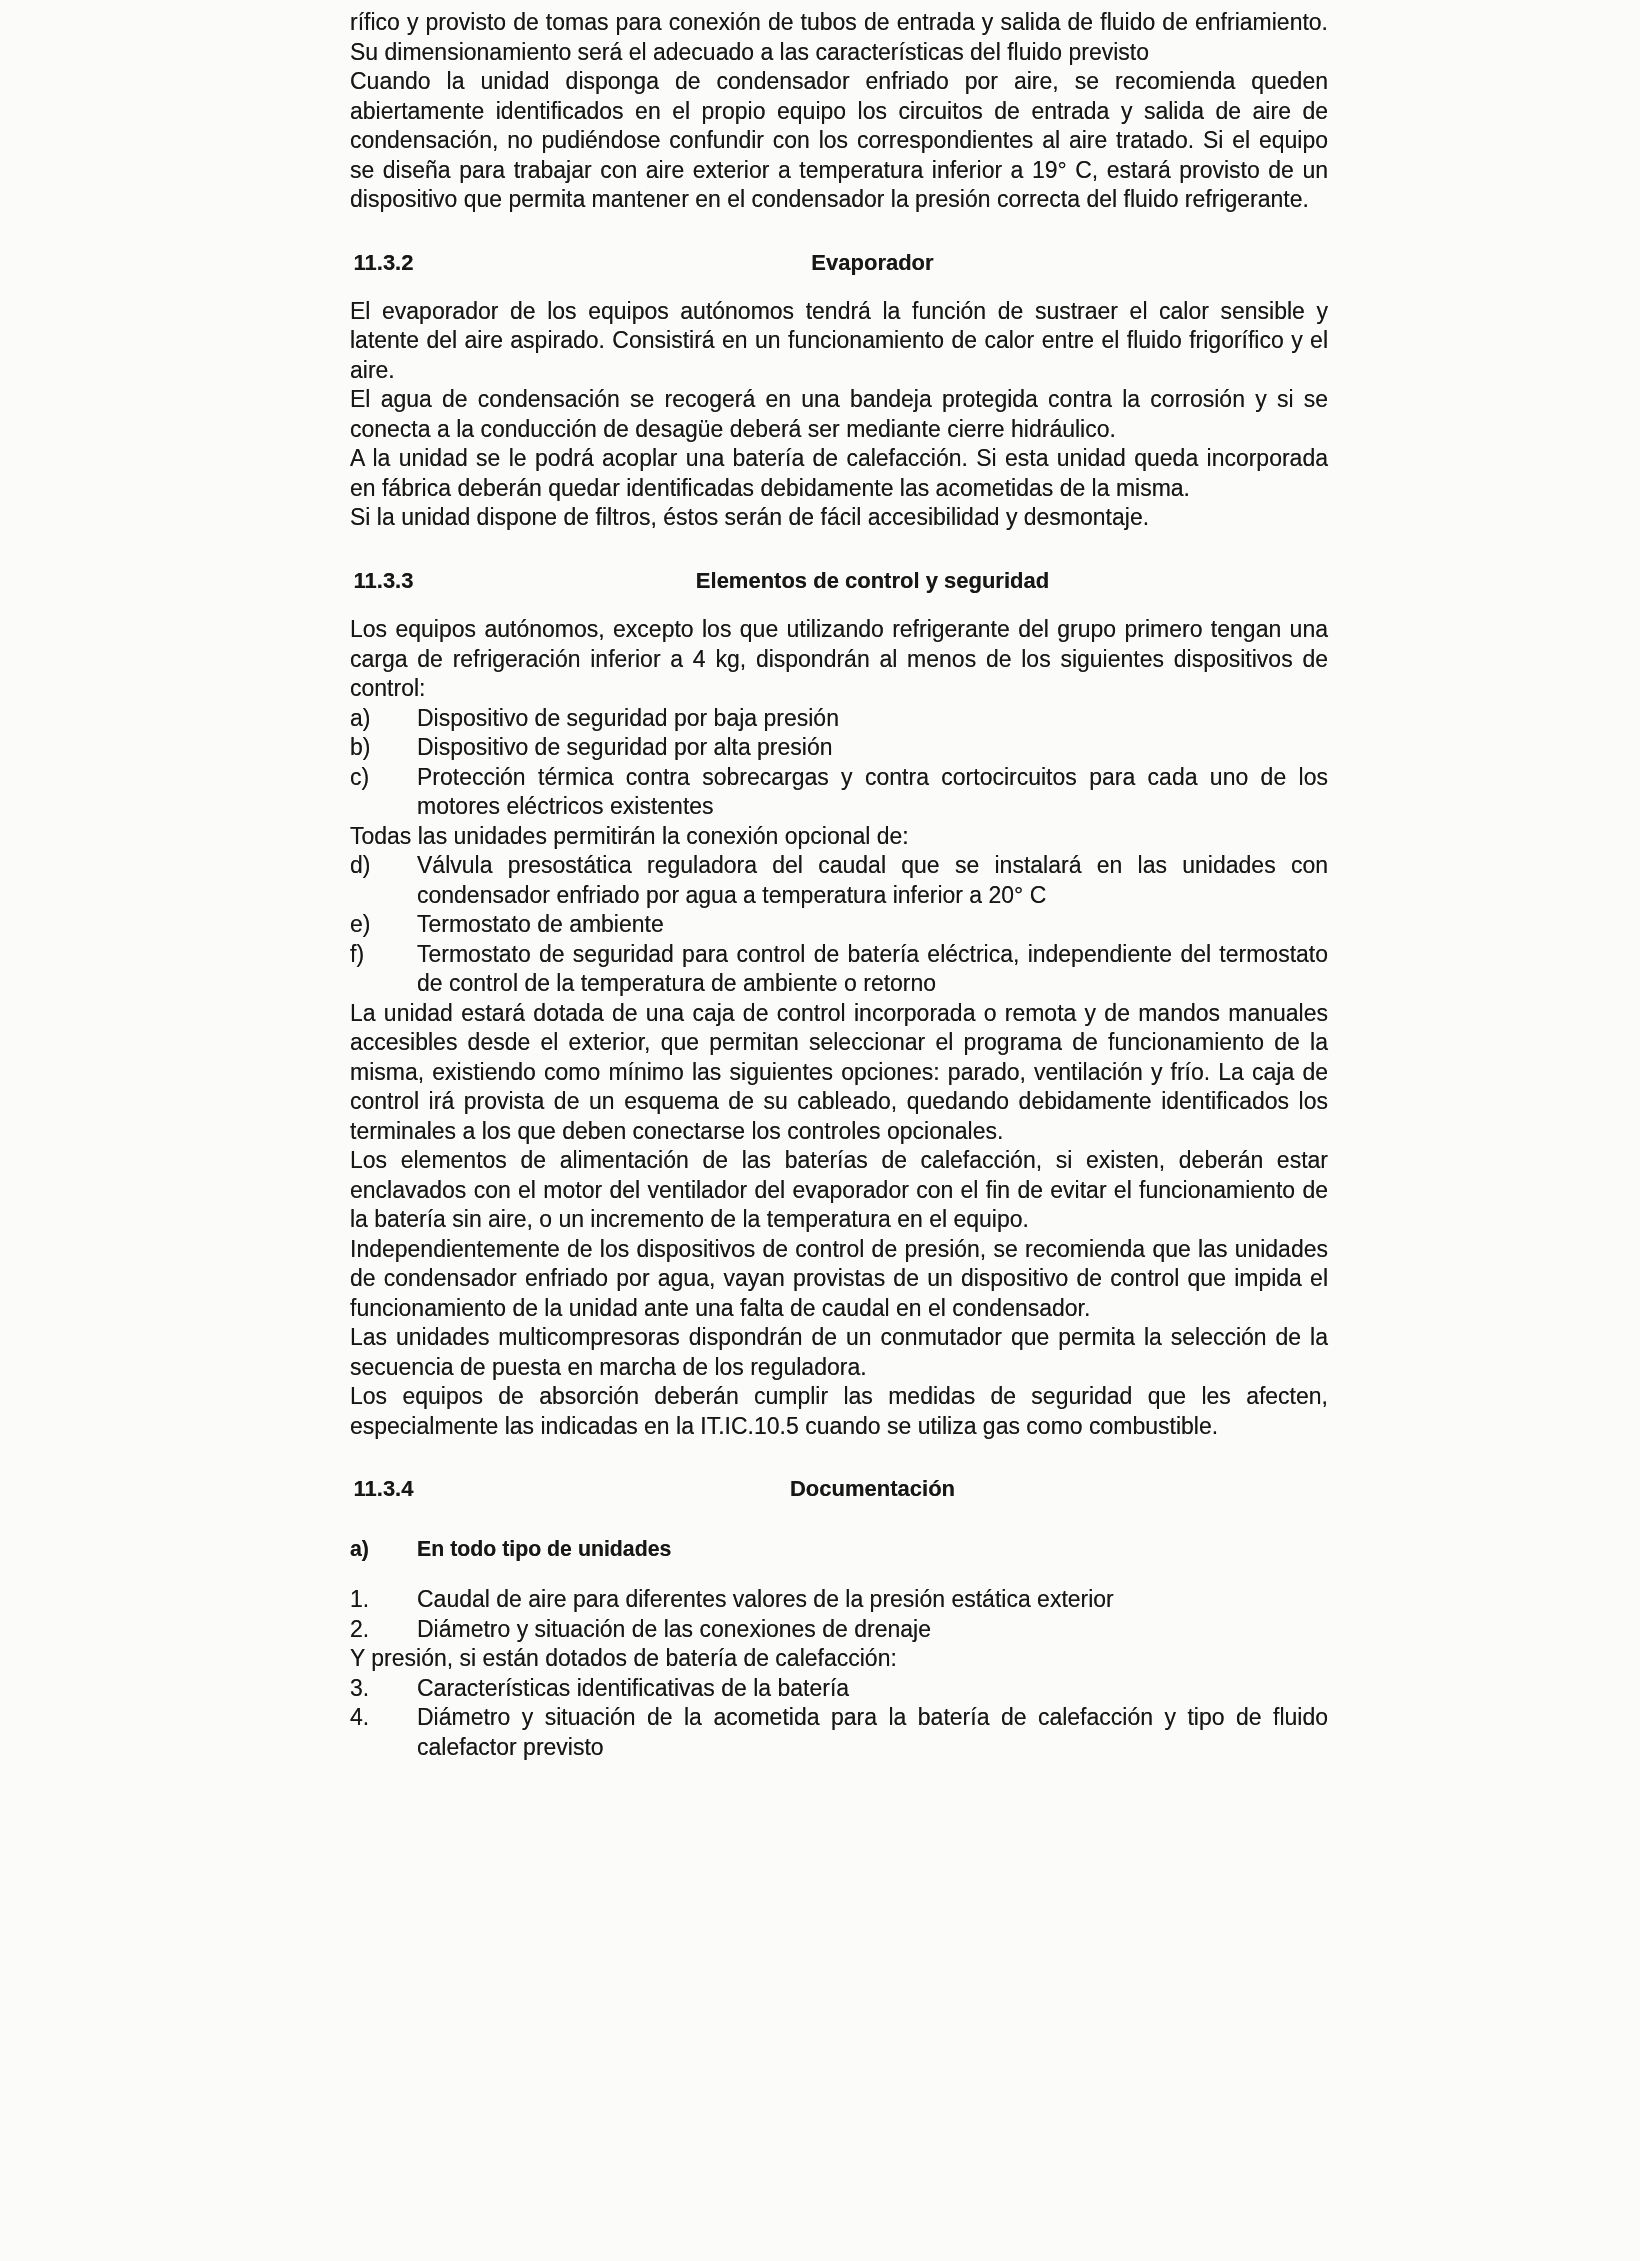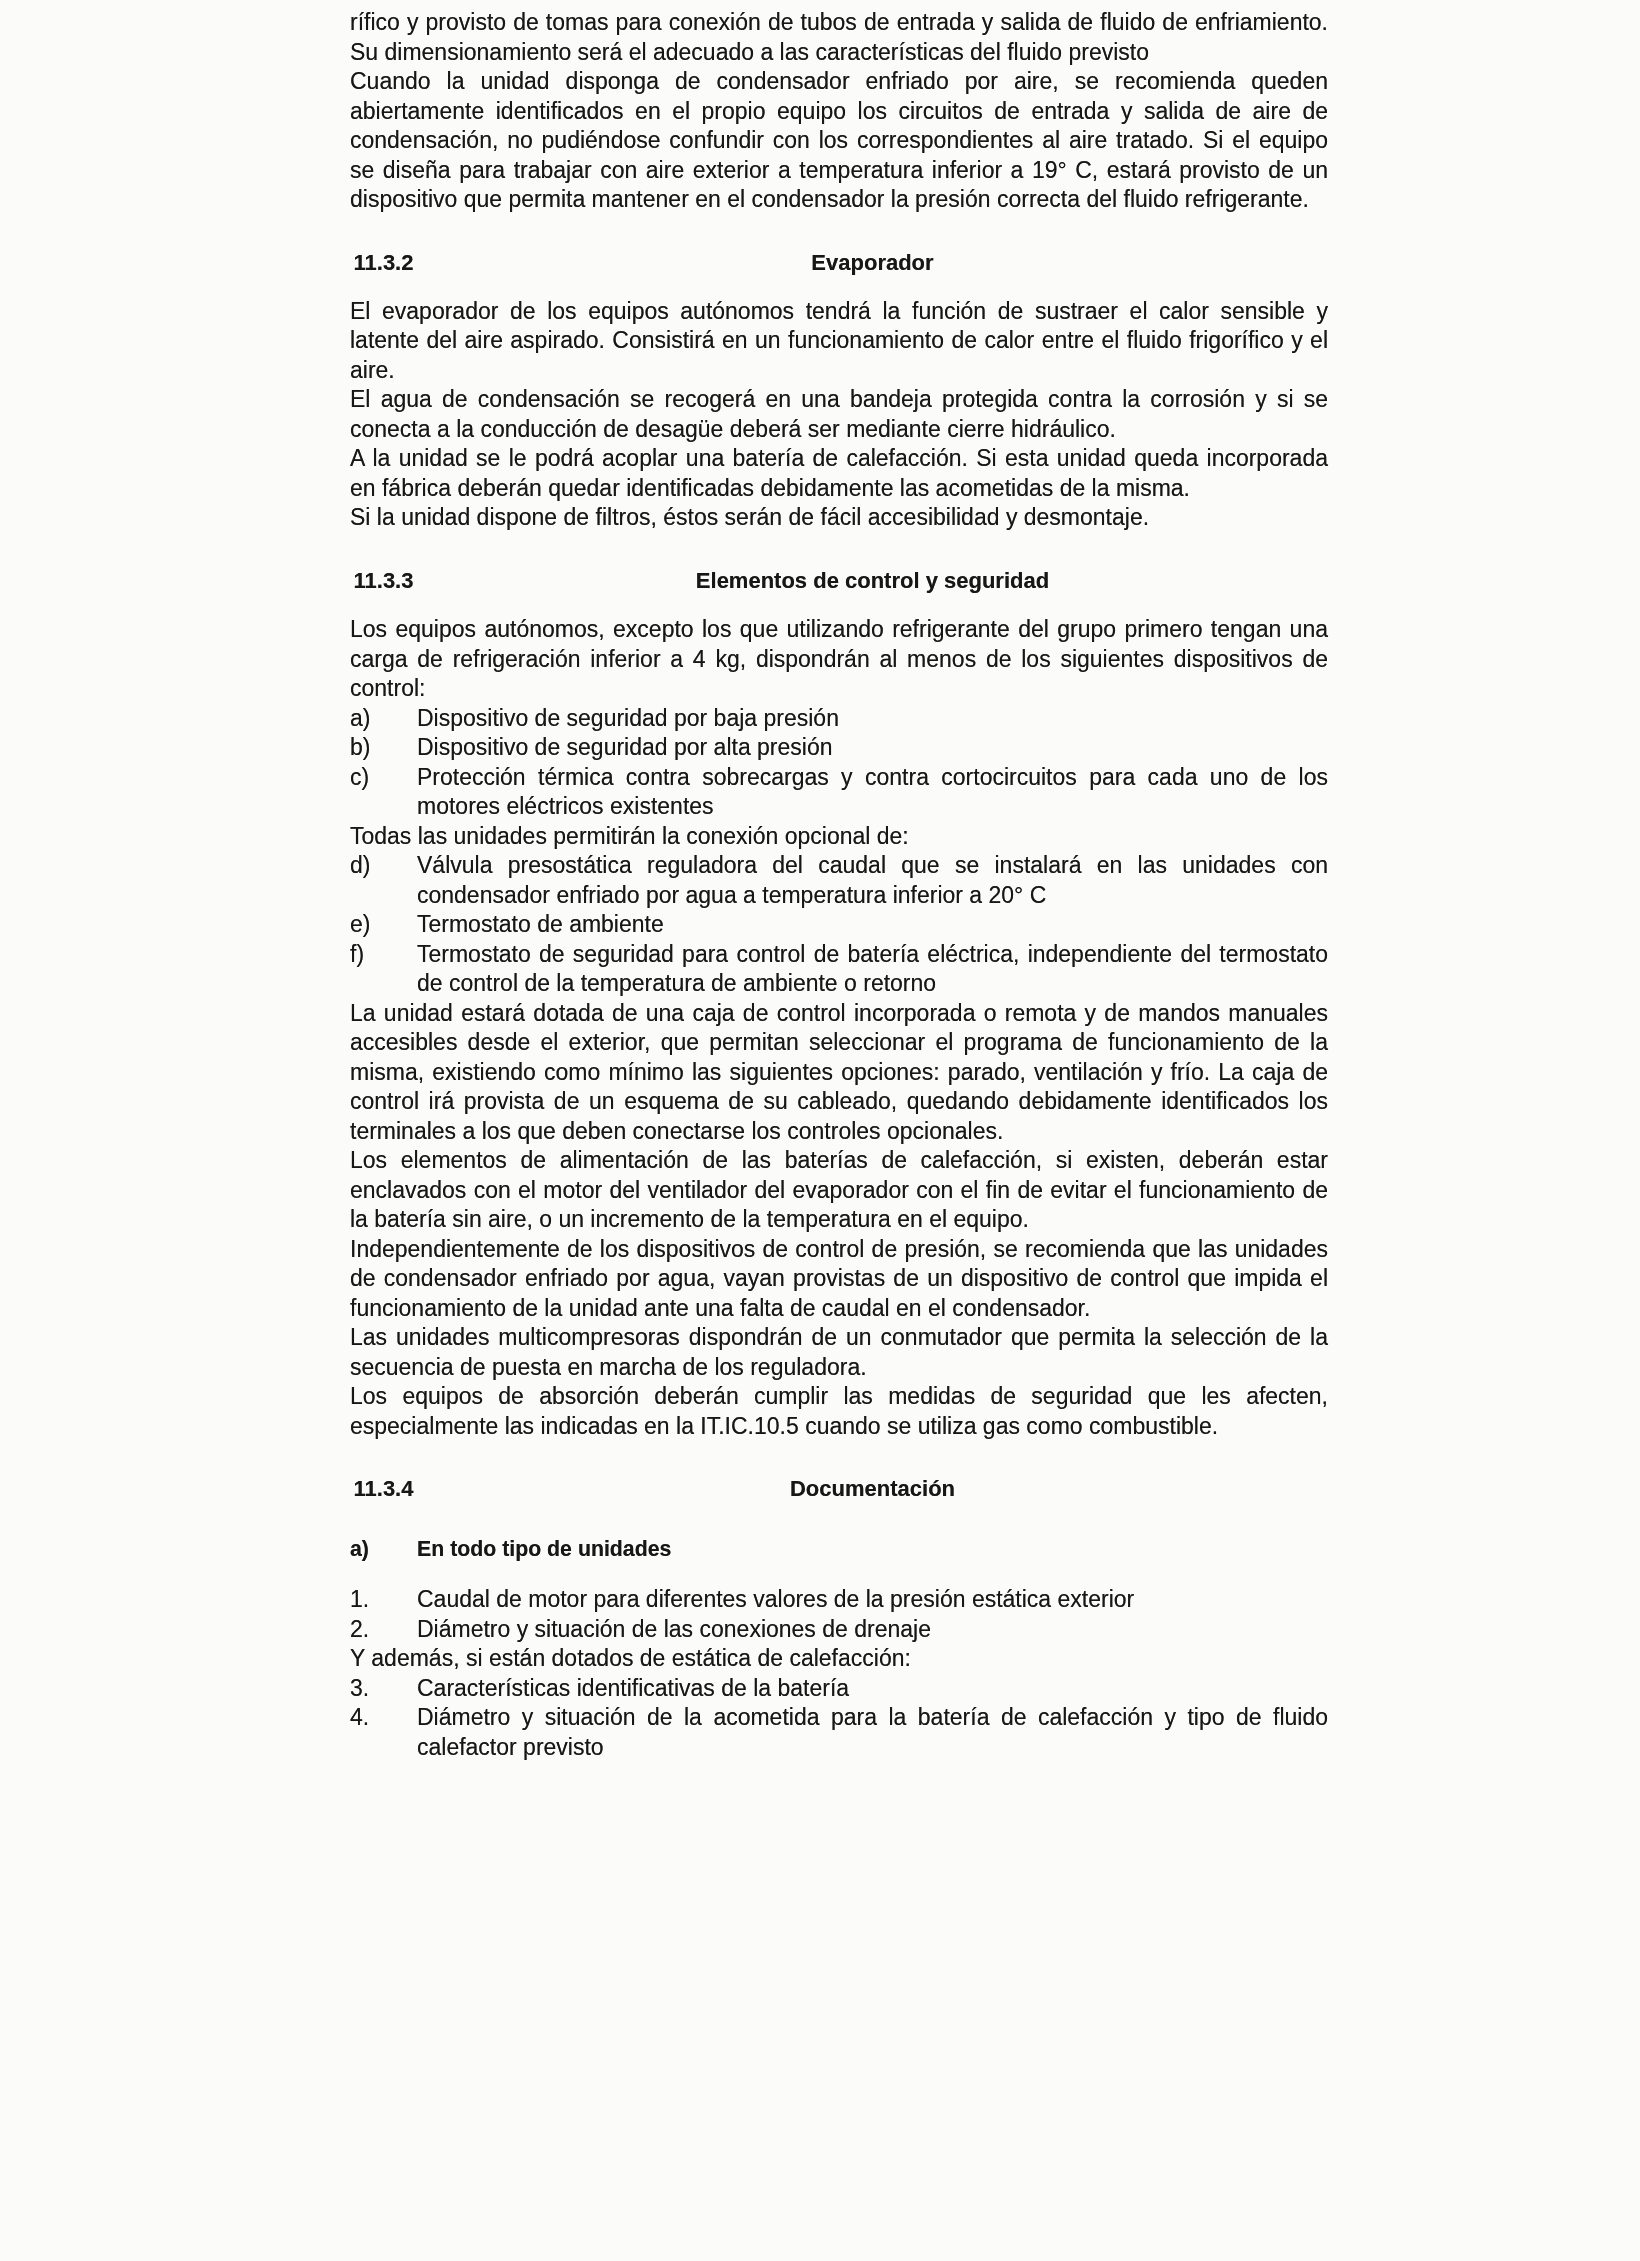--- a/index.html
+++ b/index.html
@@ -109,28 +109,28 @@
   </div>
 
 
   <div class="sub-heading">
     <span class="marker">a)</span>
     <span>En todo tipo de unidades</span>
   </div>
 
   <div class="list-item">
     <span class="marker">1.</span>
-    <span class="item-text">Caudal de motor para diferentes valores de la presión estática exterior</span>
+    <span class="item-text">Caudal de aire para diferentes valores de la presión estática exterior</span>
   </div>
   <div class="list-item">
     <span class="marker">2.</span>
     <span class="item-text">Diámetro y situación de las conexiones de drenaje</span>
   </div>
 
-  <p class="para">Y además, si están dotados de estática de calefacción:</p>
+  <p class="para">Y presión, si están dotados de batería de calefacción:</p>
 
   <div class="list-item">
     <span class="marker">3.</span>
     <span class="item-text">Características identificativas de la batería</span>
   </div>
   <div class="list-item">
     <span class="marker">4.</span>
     <span class="item-text">Diámetro y situación de la acometida para la batería de calefacción y tipo de fluido calefactor previsto</span>
   </div>
 

